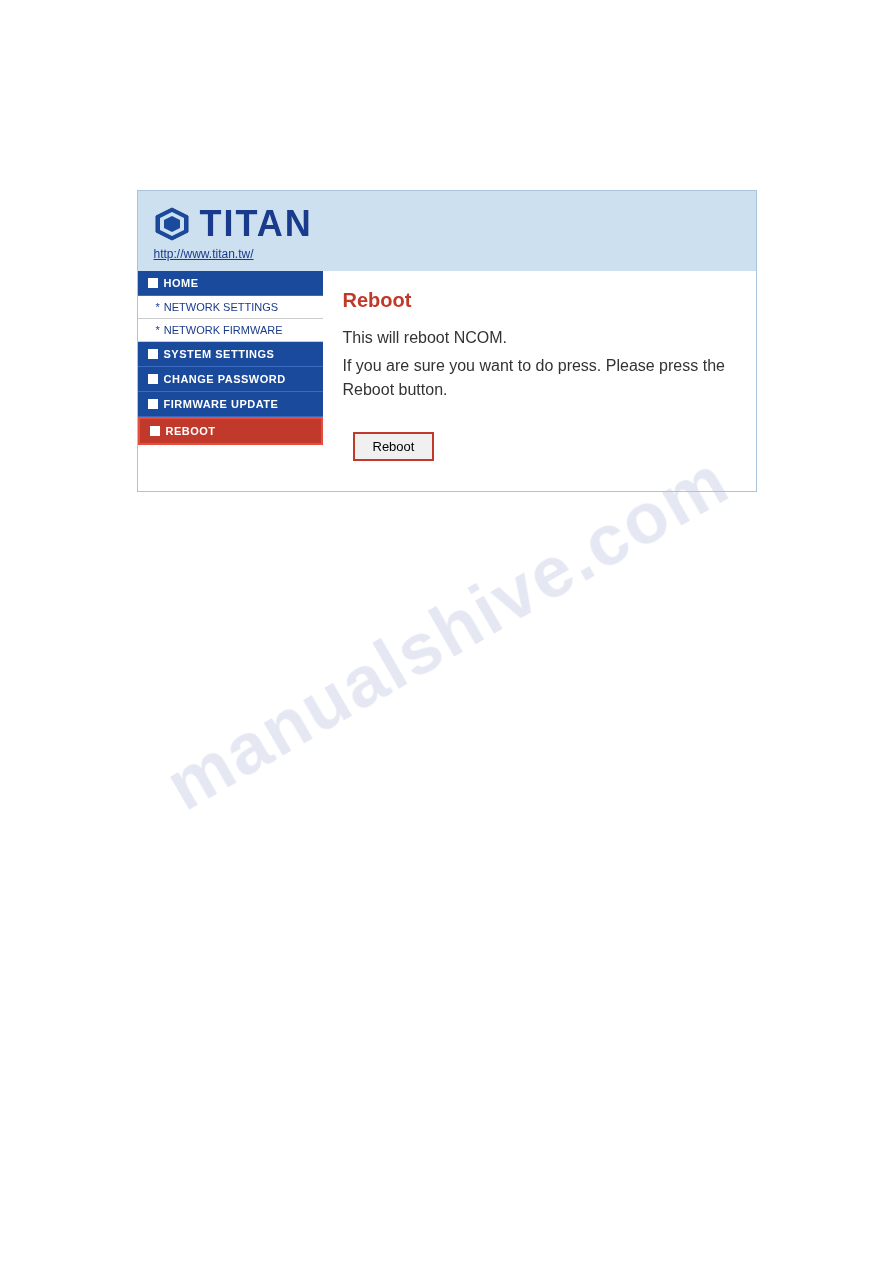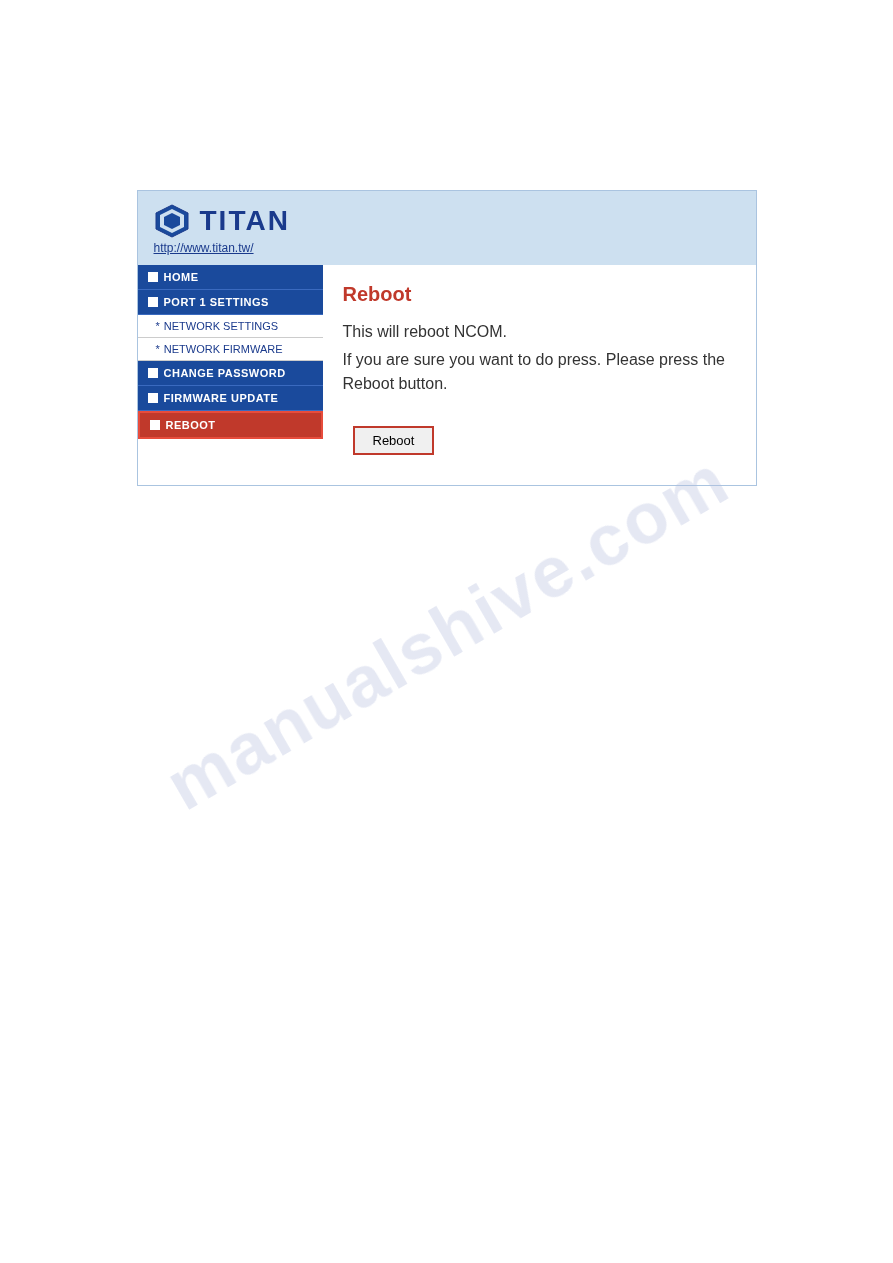--- a/index.html
+++ b/index.html
@@ -46,21 +46,21 @@
       display: flex;
       align-items: center;
     }
 
     .logo-icon svg {
       width: 36px;
       height: 36px;
     }
 
     .logo-text {
-      font-size: 28px;
+      font-size: 36px;
       font-weight: bold;
       color: #1a3a8c;
       font-family: Arial Black, Arial, sans-serif;
       letter-spacing: 2px;
     }
 
     .header-url {
       font-size: 12px;
       color: #1a3a8c;
       margin-top: 2px;
@@ -202,35 +202,35 @@
 
     <div class="body-layout">
 
       <div class="sidebar">
 
         <div class="nav-item">
           <span class="nav-item-square"></span>
           <span>HOME</span>
         </div>
 
-        <div class="nav-item">
-          <span class="nav-item-square"></span>
-          <span>PORT 1 SETTINGS</span>
-        </div>
 
         <div class="nav-sub-item">
           <span class="nav-sub-bullet">*</span>
           <span>NETWORK SETTINGS</span>
         </div>
 
         <div class="nav-sub-item">
           <span class="nav-sub-bullet">*</span>
           <span>NETWORK FIRMWARE</span>
         </div>
 
+        <div class="nav-item">
+          <span class="nav-item-square"></span>
+          <span>SYSTEM SETTINGS</span>
+        </div>
 
         <div class="nav-item">
           <span class="nav-item-square"></span>
           <span>CHANGE PASSWORD</span>
         </div>
 
         <div class="nav-item">
           <span class="nav-item-square"></span>
           <span>FIRMWARE UPDATE</span>
         </div>

